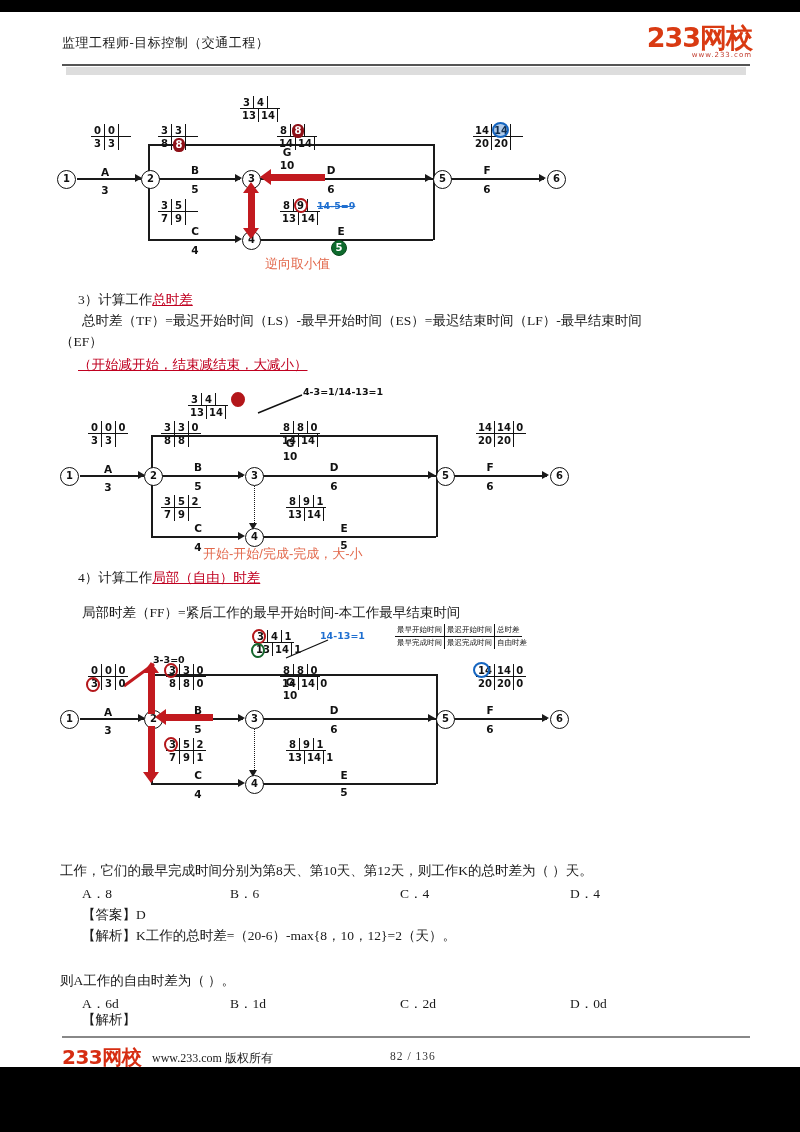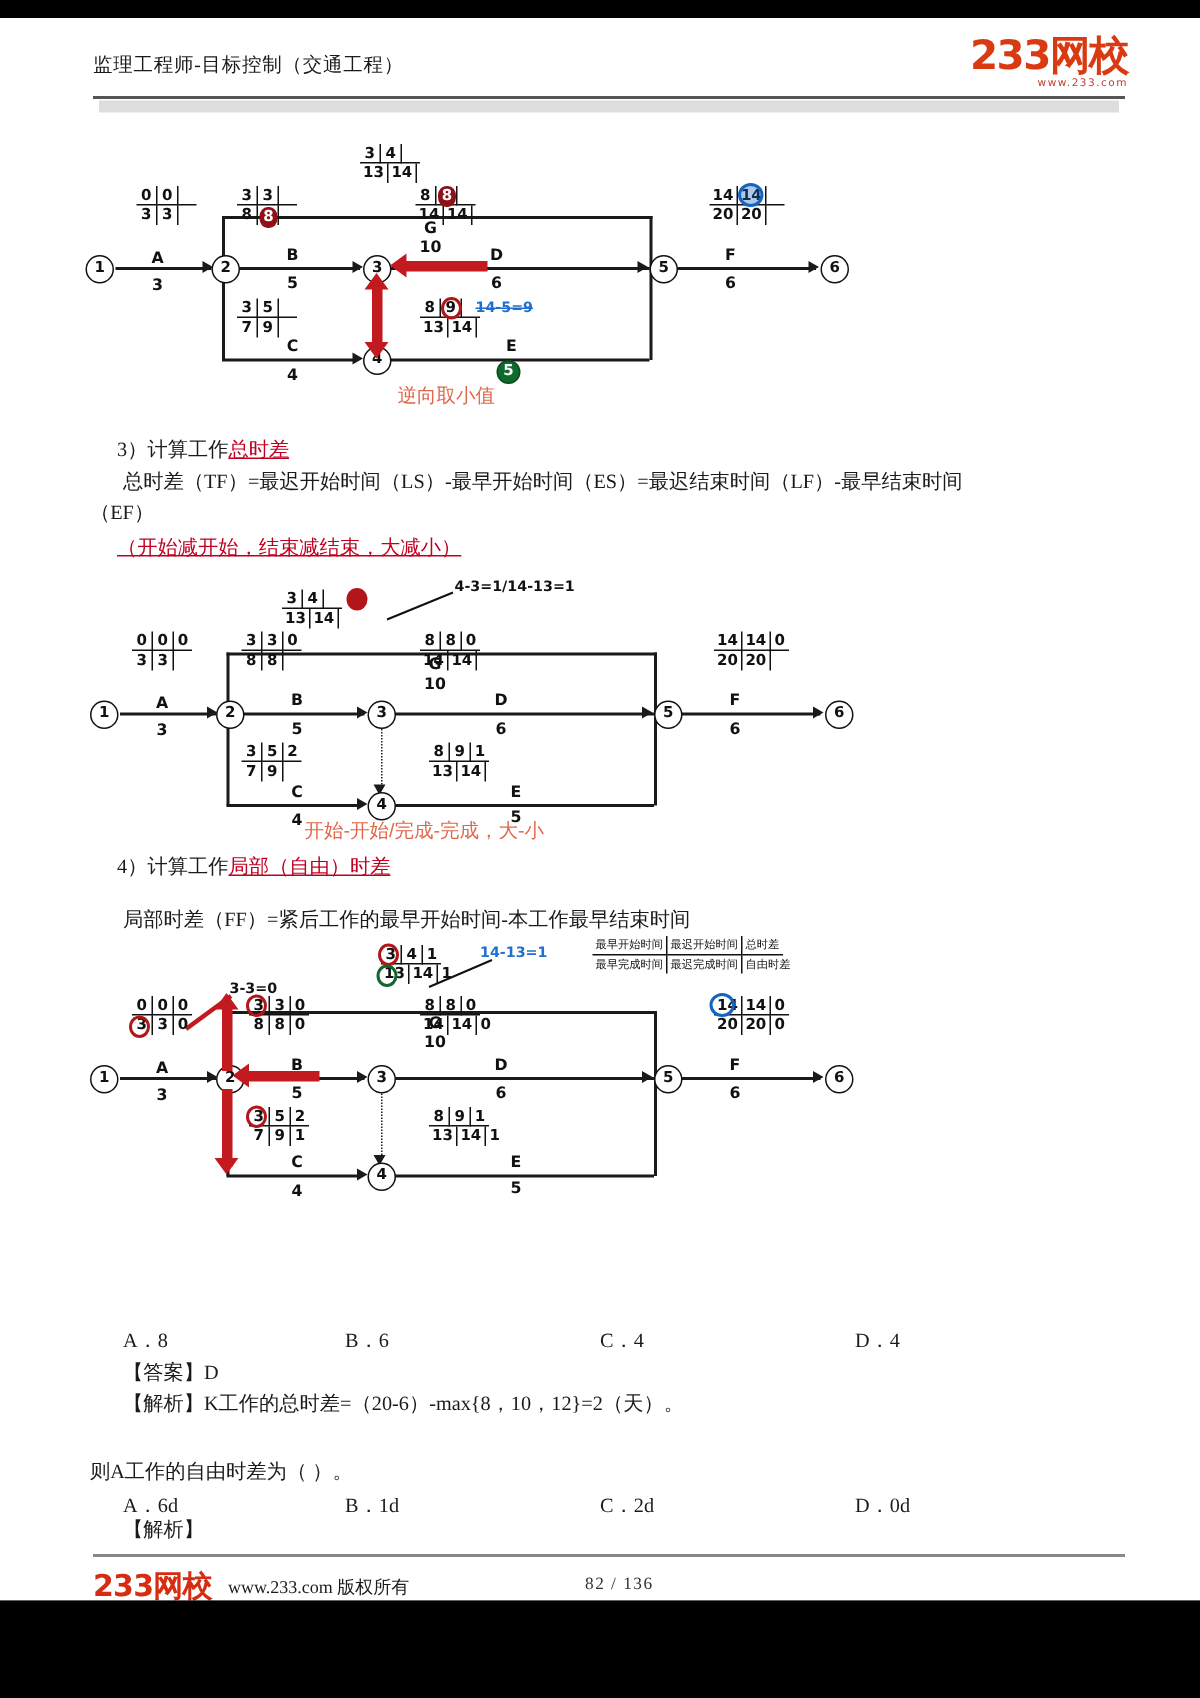--- a/index.html
+++ b/index.html
@@ -579,20 +579,21 @@
     <div class="dur" style="left:278px;top:166px;width:16px;">5</div>
 
     <div class="rbar" style="left:107px;top:94px;width:48px;height:7px;"></div>
     <div class="rhead-l" style="left:97px;top:89px;"></div>
     <div class="rbar" style="left:90px;top:48px;width:7px;height:46px;"></div>
     <div class="rhead-u" style="left:85px;top:42px;"></div>
     <div class="rbar" style="left:90px;top:106px;width:7px;height:52px;"></div>
     <div class="rhead-d" style="left:85px;top:152px;"></div>
   </div>
 
+  <div class="para" style="left:60px;top:849px;">工作，它们的最早完成时间分别为第8天、第10天、第12天，则工作K的总时差为（      ）天。</div>
   <div class="para" style="left:82px;top:872px;">A．8</div>
   <div class="para" style="left:230px;top:872px;">B．6</div>
   <div class="para" style="left:400px;top:872px;">C．4</div>
   <div class="para" style="left:570px;top:872px;">D．4</div>
   <div class="para" style="left:82px;top:893px;">
     <span>【答案】</span><span>D</span>
   </div>
   <div class="para" style="left:82px;top:914px;">
     <span>【解析】</span><span>K工作的总时差=（20-6）-max{8，10，12}=2（天）。</span>
   </div>

